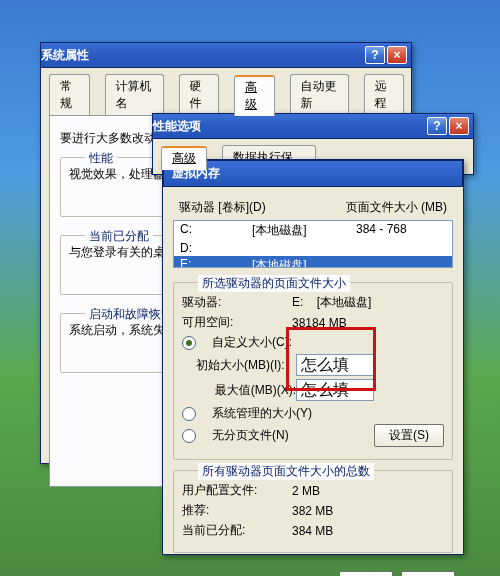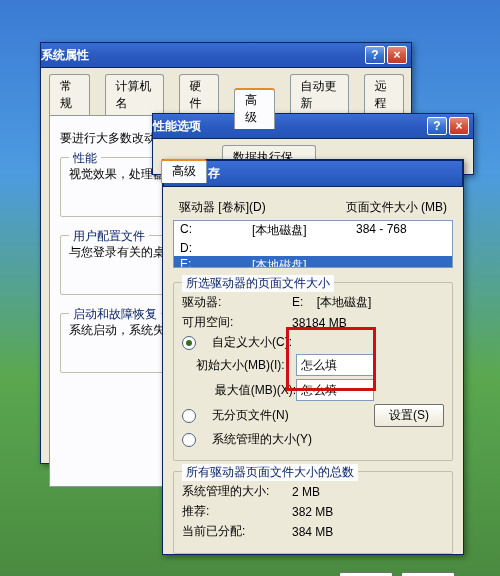--- a/index.html
+++ b/index.html
@@ -60,21 +60,22 @@
     background: #f4f2e8;
     border-radius: 3px 3px 0 0;
     margin-right: -1px;
     position: relative;
   }
   .tab.active {
     background: #fcfcfe;
     border-top: 2px solid #e68b2c;
     padding-top: 2px;
     z-index: 2;
-    top: 14px;
+    top: 1px;
+    text-decoration: underline;
   }
   .tabbody {
     margin: 0 8px 8px 8px;
     border: 1px solid #919b9c;
     background: #fcfcfe;
     padding: 10px;
     position: relative;
   }
   .hint-line {
     margin: 4px 0 10px 0;
@@ -82,21 +83,21 @@
   .groupbox {
     border: 1px solid #c0c0b0;
     border-radius: 2px;
     margin: 6px 0 10px 0;
     padding: 8px 8px 10px 8px;
     position: relative;
   }
   .groupbox .legend {
     position: absolute;
     top: -8px;
-    left: 8px;
+    left: 24px;
     background: #fcfcfe;
     padding: 0 4px;
     color: #0a246a;
   }
   .sub-title {
     background: linear-gradient(to bottom,#3a6ed5,#2454b8);
     color: #fff;
     font-weight: bold;
     padding: 4px 8px;
     border: 1px solid #0a246a;
@@ -145,21 +146,21 @@
   .radio.checked::after {
     content: ""; width: 6px; height: 6px; border-radius: 50%; background: #3b6e22;
   }
   .textfield {
     border: 1px solid #7f9db9;
     background: #fff;
     padding: 2px 4px;
     width: 68px;
     height: 16px;
     box-sizing: content-box;
-    font-size: 12px;
+    font-size: 16px;
   }
   .btn {
     background: linear-gradient(to bottom,#fff,#ece9d8);
     border: 1px solid #707070;
     border-radius: 2px;
     padding: 2px 14px;
     font-size: 12px;
   }
   .dlg-buttons {
     display: flex;
@@ -192,21 +193,21 @@
   </div>
   <div class="tabbody" style="height:350px;">
     <div class="hint-line">要进行大多数改动，您必须作为管理员登录。</div>
 
     <div class="groupbox" style="height:40px;">
       <span class="legend">性能</span>
       <div>视觉效果，处理器…</div>
     </div>
 
     <div class="groupbox" style="height:40px; margin-top:18px;">
-      <span class="legend">用户配置文件</span>
+      <span class="legend">当前已分配</span>
       <div>与您登录有关的桌…</div>
     </div>
 
     <div class="groupbox" style="height:40px; margin-top:18px;">
       <span class="legend">启动和故障恢复</span>
       <div>系统启动，系统失…</div>
     </div>
   </div>
 </div>
 
@@ -267,38 +268,38 @@
       </div>
       <div class="kv-row" style="padding-left:14px;">
         <span class="k" style="width:100px;">初始大小(MB)(I):</span>
         <input class="textfield" value="怎么填" style="">
       </div>
       <div class="kv-row" style="padding-left:14px;">
         <span class="k" style="width:100px;text-align:right;">最大值(MB)(X):</span>
         <input class="textfield" value="怎么填" style="">
       </div>
 
+      <div class="radio-row" style="margin-top:4px;">
+        <span class="radio"></span>
+        <span>系统管理的大小(Y)</span>
+      </div>
       <div class="radio-row">
         <span class="radio"></span>
         <span>无分页文件(N)</span>
         <span style="flex:1"></span>
         <button class="btn">设置(S)</button>
       </div>
-      <div class="radio-row" style="margin-top:4px;">
-        <span class="radio"></span>
-        <span>系统管理的大小(Y)</span>
-      </div>
 
       <div class="red-highlight" style="left:112px; top:44px; width:84px; height:58px;"></div>
     </div>
 
     <div class="groupbox">
       <span class="legend">所有驱动器页面文件大小的总数</span>
       <div class="kv-row">
-        <span class="k">系统管理的大小:</span>
+        <span class="k">用户配置文件:</span>
         <span class="v">2 MB</span>
       </div>
       <div class="kv-row">
         <span class="k">推荐:</span>
         <span class="v">382 MB</span>
       </div>
       <div class="kv-row">
         <span class="k">当前已分配:</span>
         <span class="v">384 MB</span>
       </div>

